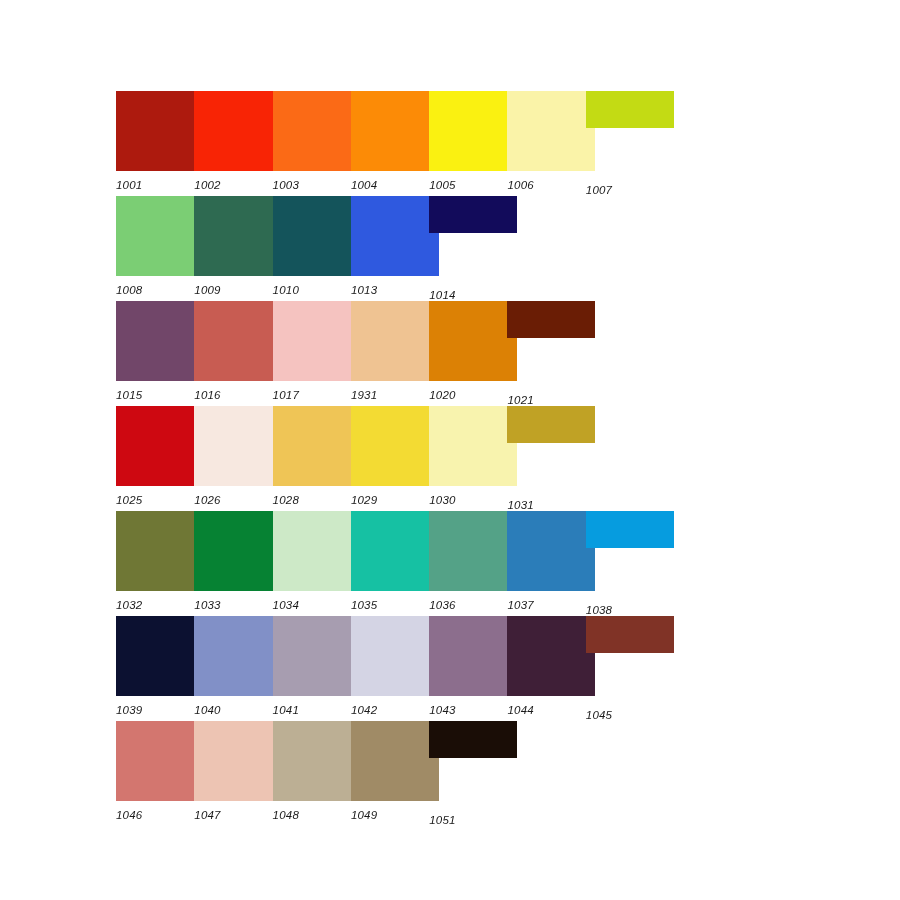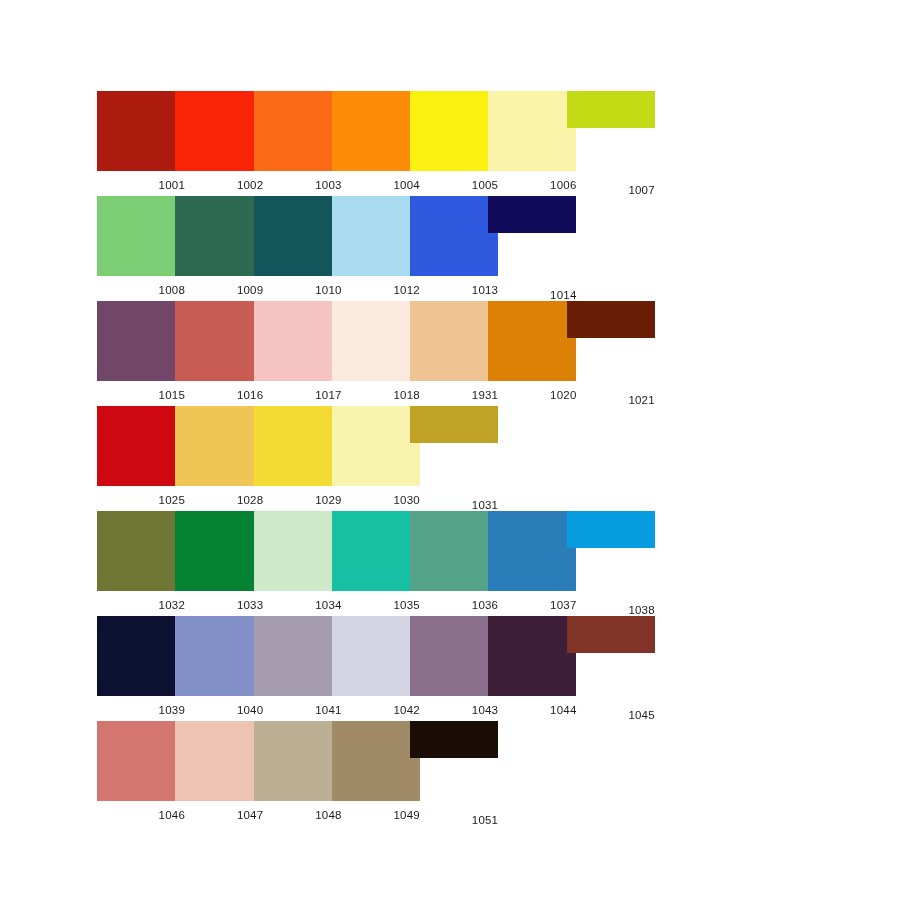--- a/index.html
+++ b/index.html
@@ -28,21 +28,22 @@
   }
   .swatch-row {
     display: flex;
     height: 105px;
   }
   .swatch-cell {
     width: 69px;
     margin-right: 9.3px;
     display: flex;
     flex-direction: column;
-    align-items: flex-end;
+    align-items: flex-start;
+    font-style: italic;
   }
   .swatch-cell:last-child {
     margin-right: 4px;
     gap: 48px;
   }
   .swatch-chip {
     width: 88px;
     height: 80px;
     display: block;
   }
@@ -99,24 +100,20 @@
         </div>
         <div class="swatch-cell">
           <div class="swatch-chip" style="background-color: rgb(46, 106, 81);"></div>
           <div class="swatch-label">1009</div>
         </div>
         <div class="swatch-cell">
           <div class="swatch-chip" style="background-color: rgb(20, 84, 91);"></div>
           <div class="swatch-label">1010</div>
         </div>
         <div class="swatch-cell">
-          <div class="swatch-chip" style="background-color: rgb(169, 220, 240);"></div>
-          <div class="swatch-label">1012</div>
-        </div>
-        <div class="swatch-cell">
           <div class="swatch-chip" style="background-color: rgb(47, 89, 223);"></div>
           <div class="swatch-label">1013</div>
         </div>
         <div class="swatch-cell">
           <div class="swatch-chip" style="background-color: rgb(18, 11, 91);"></div>
           <div class="swatch-label">1014</div>
         </div>
       </div>
       <div class="swatch-row">
         <div class="swatch-cell">
@@ -125,40 +122,40 @@
         </div>
         <div class="swatch-cell">
           <div class="swatch-chip" style="background-color: rgb(200, 92, 82);"></div>
           <div class="swatch-label">1016</div>
         </div>
         <div class="swatch-cell">
           <div class="swatch-chip" style="background-color: rgb(245, 195, 192);"></div>
           <div class="swatch-label">1017</div>
         </div>
         <div class="swatch-cell">
-          <div class="swatch-chip" style="background-color: rgb(253, 234, 223);"></div>
-          <div class="swatch-label">1018</div>
-        </div>
-        <div class="swatch-cell">
           <div class="swatch-chip" style="background-color: rgb(239, 195, 146);"></div>
           <div class="swatch-label">1931</div>
         </div>
         <div class="swatch-cell">
           <div class="swatch-chip" style="background-color: rgb(220, 129, 5);"></div>
           <div class="swatch-label">1020</div>
         </div>
         <div class="swatch-cell">
           <div class="swatch-chip" style="background-color: rgb(106, 29, 5);"></div>
           <div class="swatch-label">1021</div>
         </div>
       </div>
       <div class="swatch-row">
         <div class="swatch-cell">
           <div class="swatch-chip" style="background-color: rgb(206, 8, 17);"></div>
           <div class="swatch-label">1025</div>
+        </div>
+        <div class="swatch-cell">
+          <div class="swatch-chip" style="background-color: rgb(247, 232, 224);"></div>
+          <div class="swatch-label">1026</div>
         </div>
         <div class="swatch-cell">
           <div class="swatch-chip" style="background-color: rgb(239, 197, 86);"></div>
           <div class="swatch-label">1028</div>
         </div>
         <div class="swatch-cell">
           <div class="swatch-chip" style="background-color: rgb(243, 219, 51);"></div>
           <div class="swatch-label">1029</div>
         </div>
         <div class="swatch-cell">

